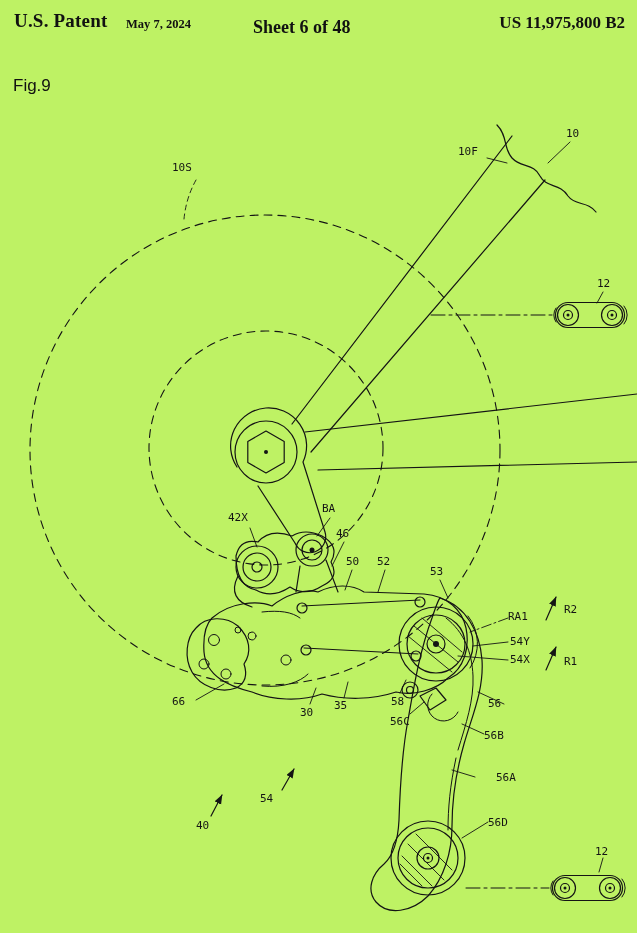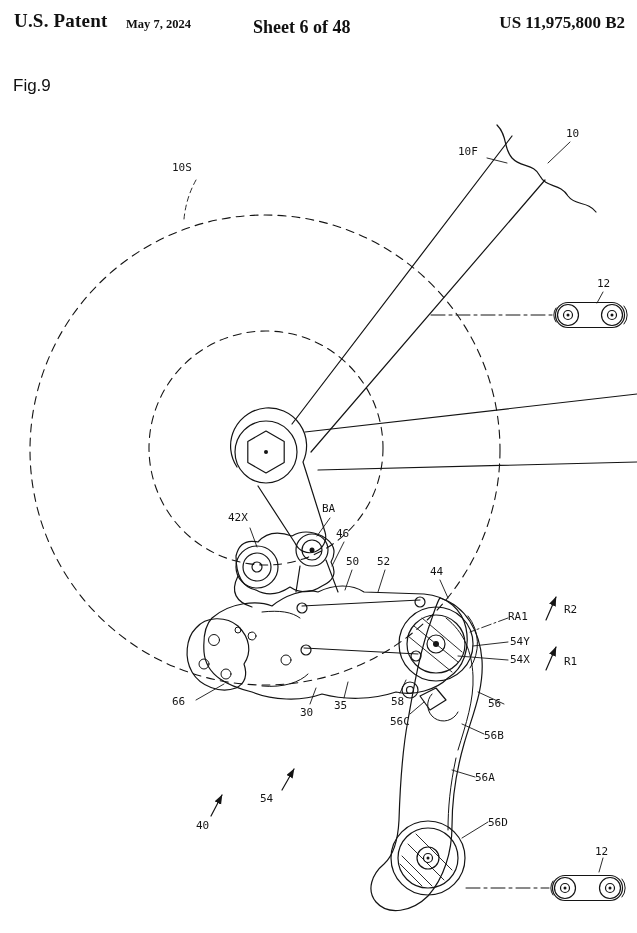--- a/index.html
+++ b/index.html
@@ -1,17 +1,17 @@
 <!DOCTYPE html>
 <html><head>
 <meta charset="utf-8">
 <style>
   html,body{margin:0;padding:0;background:#e8e8e8;}
   .page{
-    position:relative;width:637px;height:933px;margin:0 auto;background:#ffffff;
+    position:relative;width:637px;height:933px;margin:0 auto;background:#bef264;
     font-family:"Liberation Serif",serif;color:#111;overflow:hidden;
   }
   .hdr-title{position:absolute;left:14px;top:10px;font-weight:700;font-size:19px;letter-spacing:.2px;}
   .hdr-date{position:absolute;left:126px;top:17px;font-weight:700;font-size:12.5px;}
   .hdr-sheet{position:absolute;left:253px;top:17px;font-weight:700;font-size:18px;}
   .hdr-patno{position:absolute;right:12px;top:13px;font-weight:700;font-size:17px;}
   .fig-label{position:absolute;left:13px;top:76px;font-family:"Liberation Sans",sans-serif;font-size:17px;}
   .ref{
     position:absolute;font-family:"DejaVu Sans Mono",monospace;font-size:11px;
     color:#141414;white-space:nowrap;line-height:1;
@@ -184,32 +184,32 @@
 
   <div class="ref" style="left:172px;top:162px">10S</div>
   <div class="ref" style="left:458px;top:146px">10F</div>
   <div class="ref" style="left:566px;top:128px">10</div>
   <div class="ref" style="left:597px;top:278px">12</div>
   <div class="ref" style="left:228px;top:512px">42X</div>
   <div class="ref" style="left:322px;top:503px">BA</div>
   <div class="ref" style="left:336px;top:528px">46</div>
   <div class="ref" style="left:346px;top:556px">50</div>
   <div class="ref" style="left:377px;top:556px">52</div>
-  <div class="ref" style="left:430px;top:566px">44</div>
+  <div class="ref" style="left:430px;top:566px">53</div>
   <div class="ref" style="left:508px;top:611px">RA1</div>
   <div class="ref" style="left:564px;top:604px">R2</div>
   <div class="ref" style="left:510px;top:636px">54Y</div>
   <div class="ref" style="left:510px;top:654px">54X</div>
   <div class="ref" style="left:564px;top:656px">R1</div>
   <div class="ref" style="left:172px;top:696px">66</div>
   <div class="ref" style="left:300px;top:707px">30</div>
   <div class="ref" style="left:334px;top:700px">35</div>
   <div class="ref" style="left:391px;top:696px">58</div>
   <div class="ref" style="left:390px;top:716px">56C</div>
   <div class="ref" style="left:488px;top:698px">56</div>
   <div class="ref" style="left:484px;top:730px">56B</div>
-  <div class="ref" style="left:475px;top:772px">56A</div>
+  <div class="ref" style="left:496px;top:772px">56A</div>
   <div class="ref" style="left:488px;top:817px">56D</div>
   <div class="ref" style="left:260px;top:793px">54</div>
   <div class="ref" style="left:196px;top:820px">40</div>
   <div class="ref" style="left:595px;top:846px">12</div>
 
 </div>
 
 </body></html>

